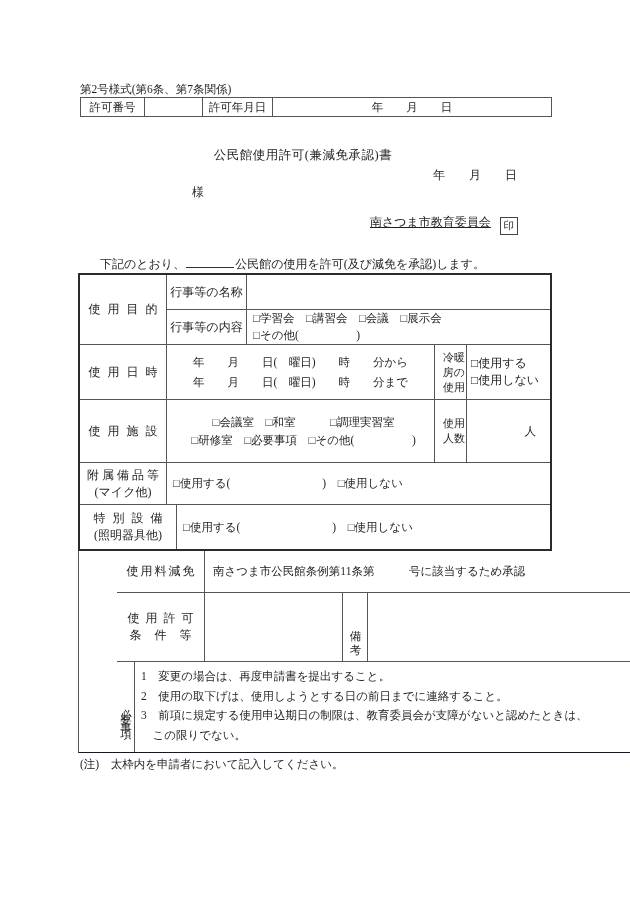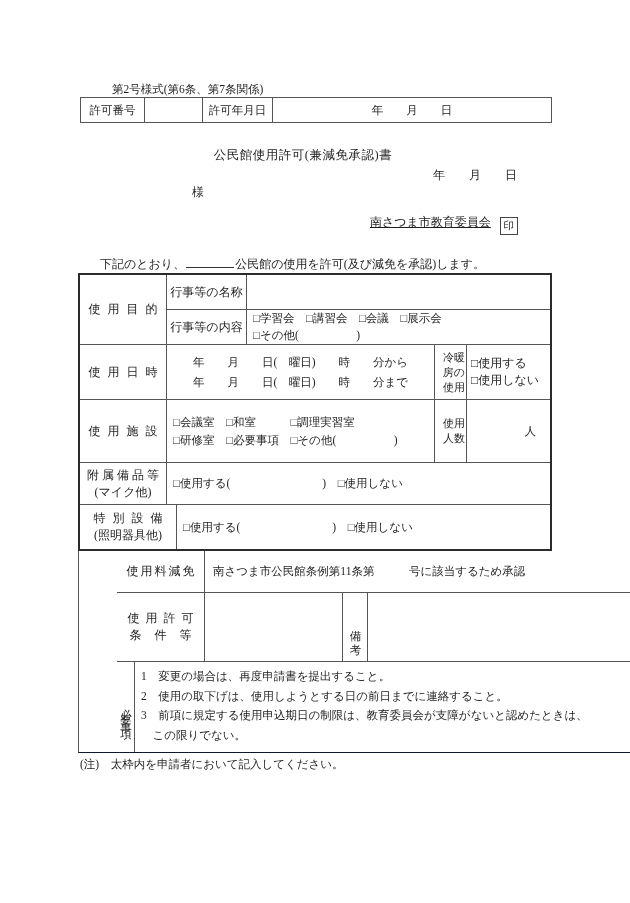--- a/index.html
+++ b/index.html
@@ -8,23 +8,23 @@
     width: 630px;
     height: 903px;
     background: #ffffff;
     font-family: "Liberation Serif", "DejaVu Serif", serif;
     color: #1f1f1f;
     overflow: hidden;
   }
   .abs { position: absolute; }
 
   
-  .form-type { left:80px; top:82px; font-size:11.5px;margin-left:32px; }
+  .form-type { left:80px; top:82px; font-size:11.5px; }
   .permit-table {
-    left:80px; top:97px; width:472px; height:26px;
+    left:80px; top:97px; width:472px; height:20px;
     border:1px solid #555; box-sizing:border-box;
     display:flex;
   }
   .pt-cell {
     box-sizing:border-box; height:100%;
     display:flex; align-items:center; justify-content:center;
     font-size:11.5px;
   }
   .pt-br { border-right:1px solid #555; }
   .doc-title { left:0; top:147px; width:606px; text-align:center; font-size:12.5px; letter-spacing:0.5px; }
@@ -48,21 +48,21 @@
     width:474px; height:278px; box-sizing:border-box;
     border:2px solid #2b2b2b;
   }
   .sec-b {
     width:558px; box-sizing:border-box;
     border-left:1px solid #555; border-right:1px solid #555; border-bottom:1px solid #0f172a;padding-left:38px;
   }
   .row { display:flex; box-sizing:border-box; }
   .col { display:flex; flex-direction:column; box-sizing:border-box; }
   .bb { border-bottom:1px solid #555; }
-  .br { border-right:1px solid #555; }
+  .br { border-right:1px solid #555;align-items:center; }
   .cell { box-sizing:border-box; font-size:11.5px; }
   .lab {
     display:flex; align-items:center; justify-content:center;
     text-align:center; font-size:12px;
   }
   .lab .two-line { line-height:17px; }
   .ls-wide { letter-spacing:7px; margin-right:-7px; }
   .ls-3 { letter-spacing:3px; margin-right:-3px; }
   .ls-2 { letter-spacing:2px; margin-right:-2px; }
   .ls-6 { letter-spacing:6px; margin-right:-6px; }

